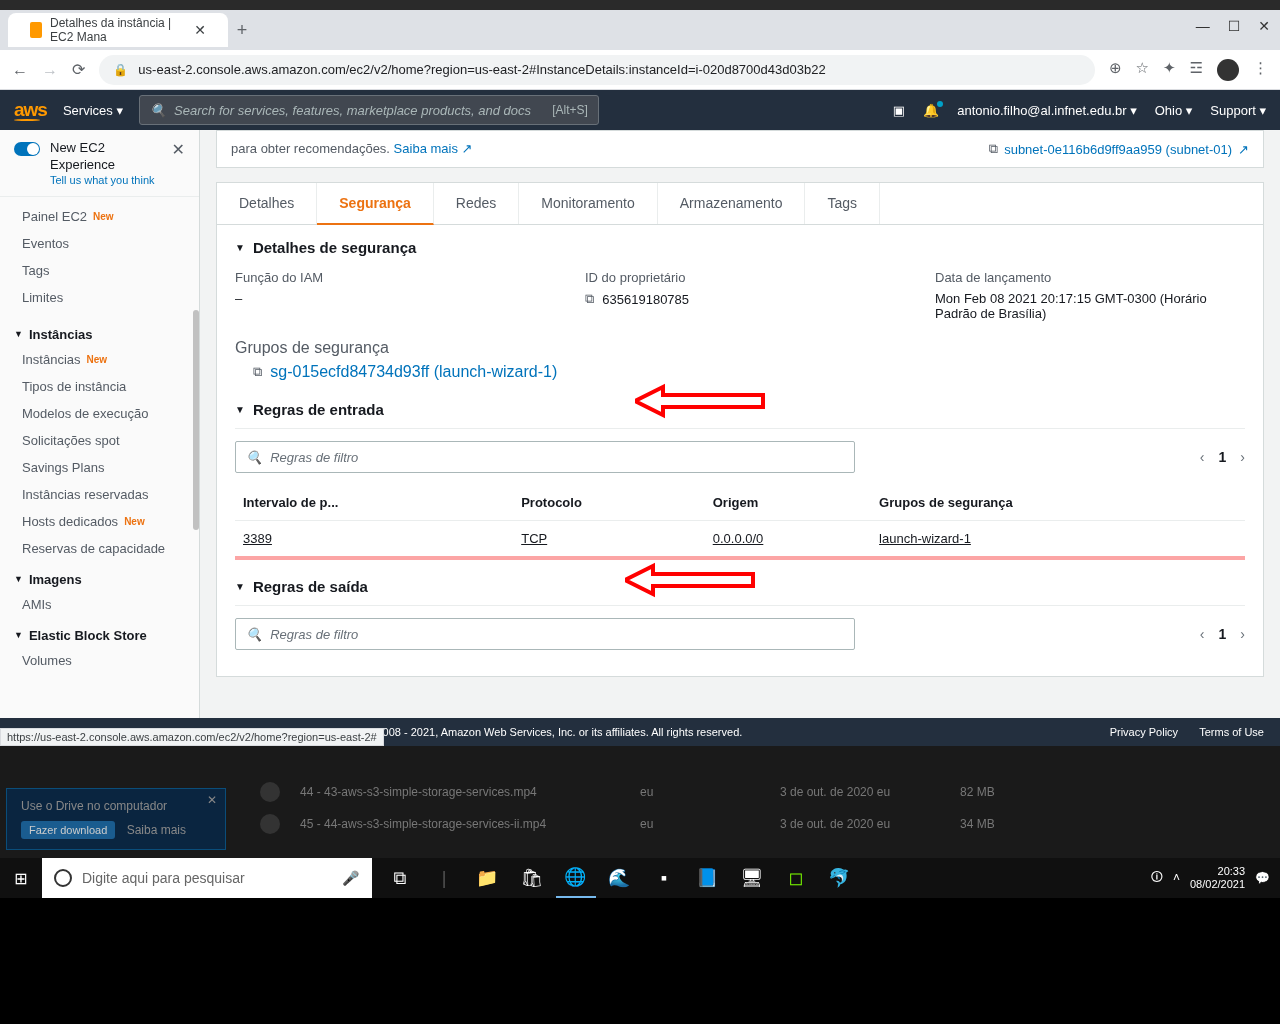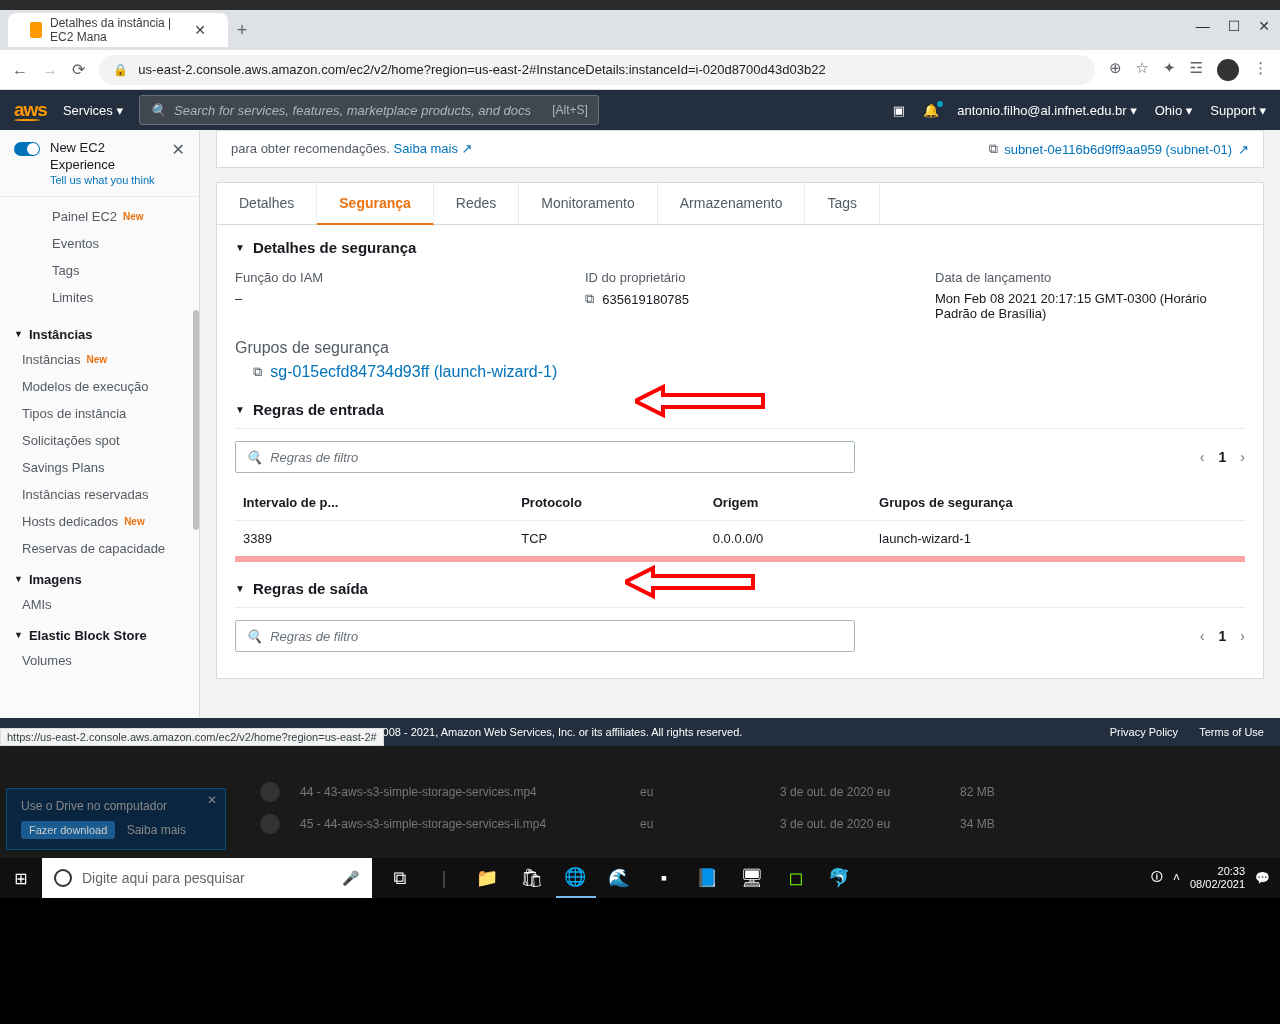--- a/index.html
+++ b/index.html
@@ -35,21 +35,21 @@
 .aws-body { display: flex; height: 588px; position: relative; }
 
 
 .sidebar { width: 200px; background: #fafafa; border-right: 1px solid #d5dbdb; overflow-y: auto; font-size: 13px; position: relative; }
 .new-exp { padding: 10px 14px; display: flex; align-items: flex-start; gap: 10px; border-bottom: 1px solid #eaeded; }
 .toggle { width: 26px; height: 14px; background: #0073bb; border-radius: 8px; position: relative; flex-shrink: 0; margin-top: 2px; }
 .toggle::after { content: ""; width: 12px; height: 12px; background: #fff; border-radius: 50%; position: absolute; top: 1px; right: 1px; }
 .new-exp-text { font-size: 13px; color: #16191f; line-height: 1.3; }
 .new-exp-feedback { font-size: 11px; color: #0073bb; }
 .new-exp-close { margin-left: auto; font-size: 16px; color: #545b64; cursor: pointer; }
-.side-group { padding: 6px 0; margin-left: 30px; }
+.side-group { padding: 6px 0; }
 .side-item { padding: 6px 22px; color: #545b64; cursor: pointer; display: flex; align-items: center; gap: 6px; }
 .side-heading { padding: 10px 14px 4px; font-weight: bold; color: #16191f; display: flex; align-items: center; gap: 6px; cursor: pointer; }
 .side-heading::before { content: "▼"; font-size: 9px; }
 .badge-new { background: none; color: #ec7211; font-size: 10px; font-weight: bold; }
 .scroll-thumb { position: absolute; right: 0; top: 180px; width: 6px; height: 220px; background: #c1c1c1; border-radius: 3px; }
 
 
 .main { flex: 1; overflow-y: auto; padding: 0 16px; position: relative; }
 .info-banner { background: #fff; border: 1px solid #d5dbdb; border-radius: 0; padding: 10px 14px; margin-bottom: 14px; display: flex; justify-content: space-between; font-size: 13px; color: #545b64; }
 .info-banner .link { color: #0073bb; cursor: pointer; }
@@ -73,21 +73,21 @@
 .sub-header { font-size: 15px; font-weight: bold; color: #16191f; display: flex; align-items: center; gap: 8px; padding: 10px 0; border-bottom: 1px solid #eaeded; cursor: pointer; position: relative; }
 .sub-header::before { content: "▼"; font-size: 10px; }
 
 .filter-row { display: flex; align-items: center; gap: 14px; padding: 12px 0; }
 .filter-input { flex: 0 0 620px; border: 1px solid #aab7b8; height: 32px; border-radius: 2px; display: flex; align-items: center; padding: 0 10px; gap: 8px; color: #687078; font-size: 13px; font-style: italic; }
 .pager { margin-left: auto; display: flex; align-items: center; gap: 14px; color: #687078; font-size: 14px; }
 .pager .num { color: #16191f; font-weight: bold; }
 
 .tbl { width: 100%; border-collapse: collapse; font-size: 13px; }
 .tbl th { text-align: left; padding: 10px 8px; color: #16191f; font-weight: bold; border-bottom: 1px solid #eaeded; }
-.tbl td { padding: 10px 8px; color: #16191f; border-bottom: 6px solid #fca5a5; }
+.tbl td { padding: 10px 8px; color: #16191f; border-bottom: 4px solid #fca5a5; text-decoration: underline; }
 
 
 .arrow { position: absolute; z-index: 50; }
 
 
 .aws-footer { background: #232f3e; color: #fff; height: 28px; display: flex; align-items: center; padding: 0 16px; font-size: 11px; justify-content: space-between; }
 .aws-footer .links a { color: #fff; margin-left: 18px; text-decoration: none; }
 .status-url { position: absolute; bottom: 0; left: 0; background: #f1f3f4; border: 1px solid #dadce0; font-size: 11px; padding: 2px 6px; color: #3c4043; z-index: 60; }
 
 
@@ -177,22 +177,22 @@
     </div>
     <div class="side-group" id="side-top">
         <div class="side-item">Painel EC2<span class="badge-new">New</span></div>
         <div class="side-item">Eventos</div>
         <div class="side-item">Tags</div>
         <div class="side-item">Limites</div>
       </div>
     <div id="side-groups">
         <div class="side-heading">Instâncias</div>
         <div class="side-item">Instâncias<span class="badge-new">New</span></div>
+        <div class="side-item">Tipos de instância</div>
         <div class="side-item">Modelos de execução</div>
-        <div class="side-item">Tipos de instância</div>
         <div class="side-item">Solicitações spot</div>
         <div class="side-item">Savings Plans</div>
         <div class="side-item">Instâncias reservadas</div>
         <div class="side-item">Hosts dedicados<span class="badge-new">New</span></div>
         <div class="side-item">Reservas de capacidade</div>
         <div class="side-heading">Imagens</div>
         <div class="side-item">AMIs</div>
         <div class="side-heading">Elastic Block Store</div>
         <div class="side-item">Volumes</div>
       </div>

